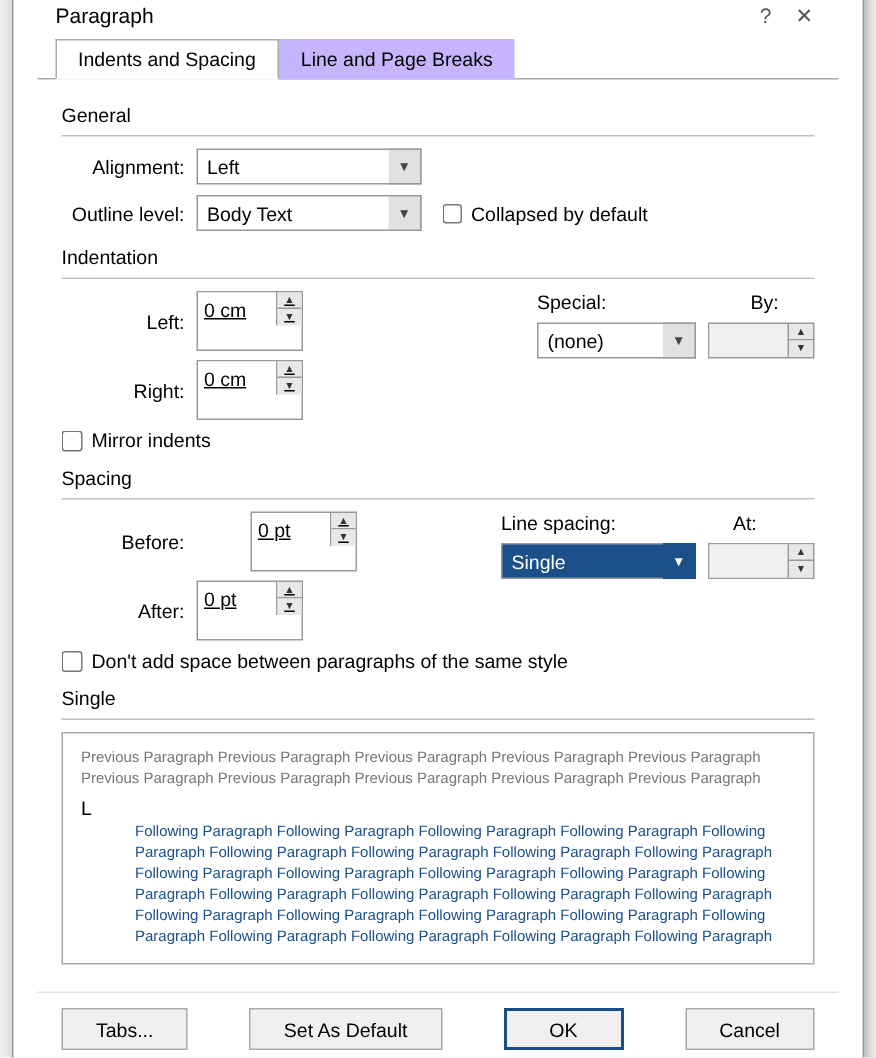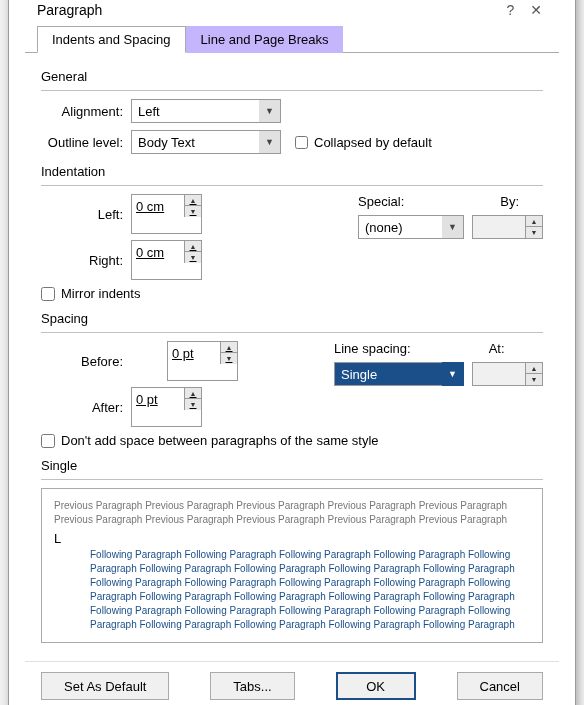--- a/index.html
+++ b/index.html
@@ -442,18 +442,18 @@
       <div class="preview-box">
         <div class="preview-text">Previous Paragraph Previous Paragraph Previous Paragraph Previous Paragraph Previous Paragraph Previous Paragraph Previous Paragraph Previous Paragraph Previous Paragraph Previous Paragraph</div>
         <div class="preview-main-char">L</div>
         <div class="preview-following">Following Paragraph Following Paragraph Following Paragraph Following Paragraph Following Paragraph Following Paragraph Following Paragraph Following Paragraph Following Paragraph Following Paragraph Following Paragraph Following Paragraph Following Paragraph Following Paragraph Following Paragraph Following Paragraph Following Paragraph Following Paragraph Following Paragraph Following Paragraph Following Paragraph Following Paragraph Following Paragraph Following Paragraph Following Paragraph Following Paragraph Following Paragraph</div>
       </div>
     </div>
 
   </div>
 
   <div class="footer">
+    <button class="btn">Tabs...</button>
     <button class="btn">Set As Default</button>
-    <button class="btn">Tabs...</button>
     <button class="btn btn-ok">OK</button>
     <button class="btn">Cancel</button>
   </div>
 </div>
 
 </body></html>

